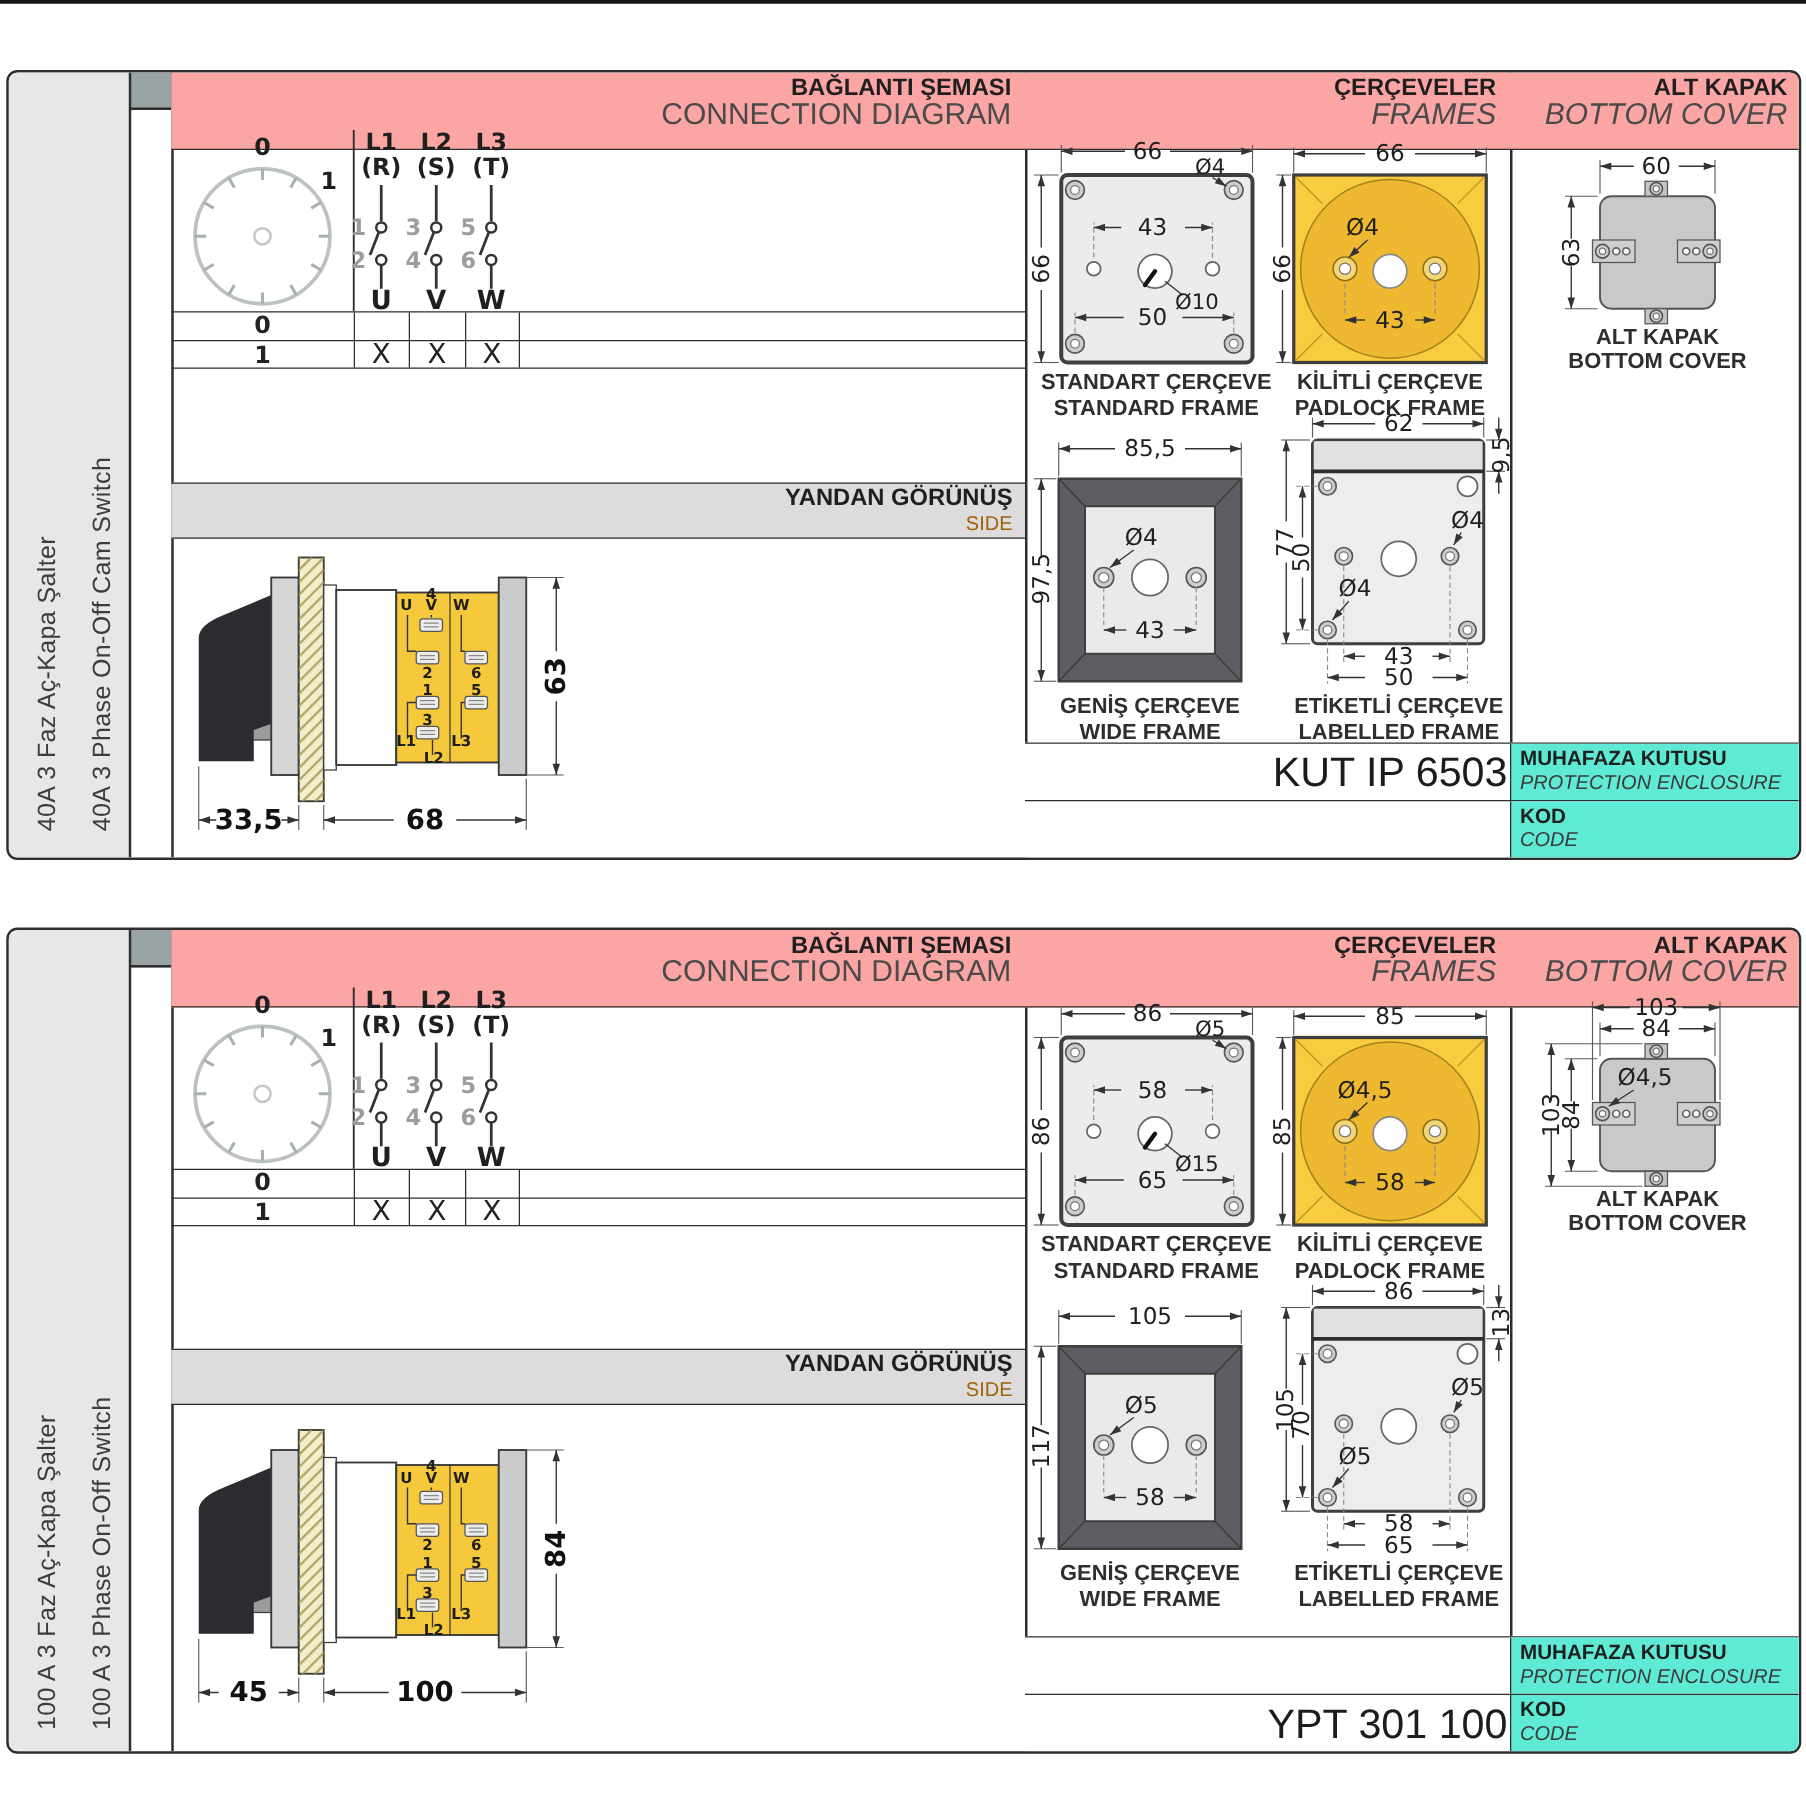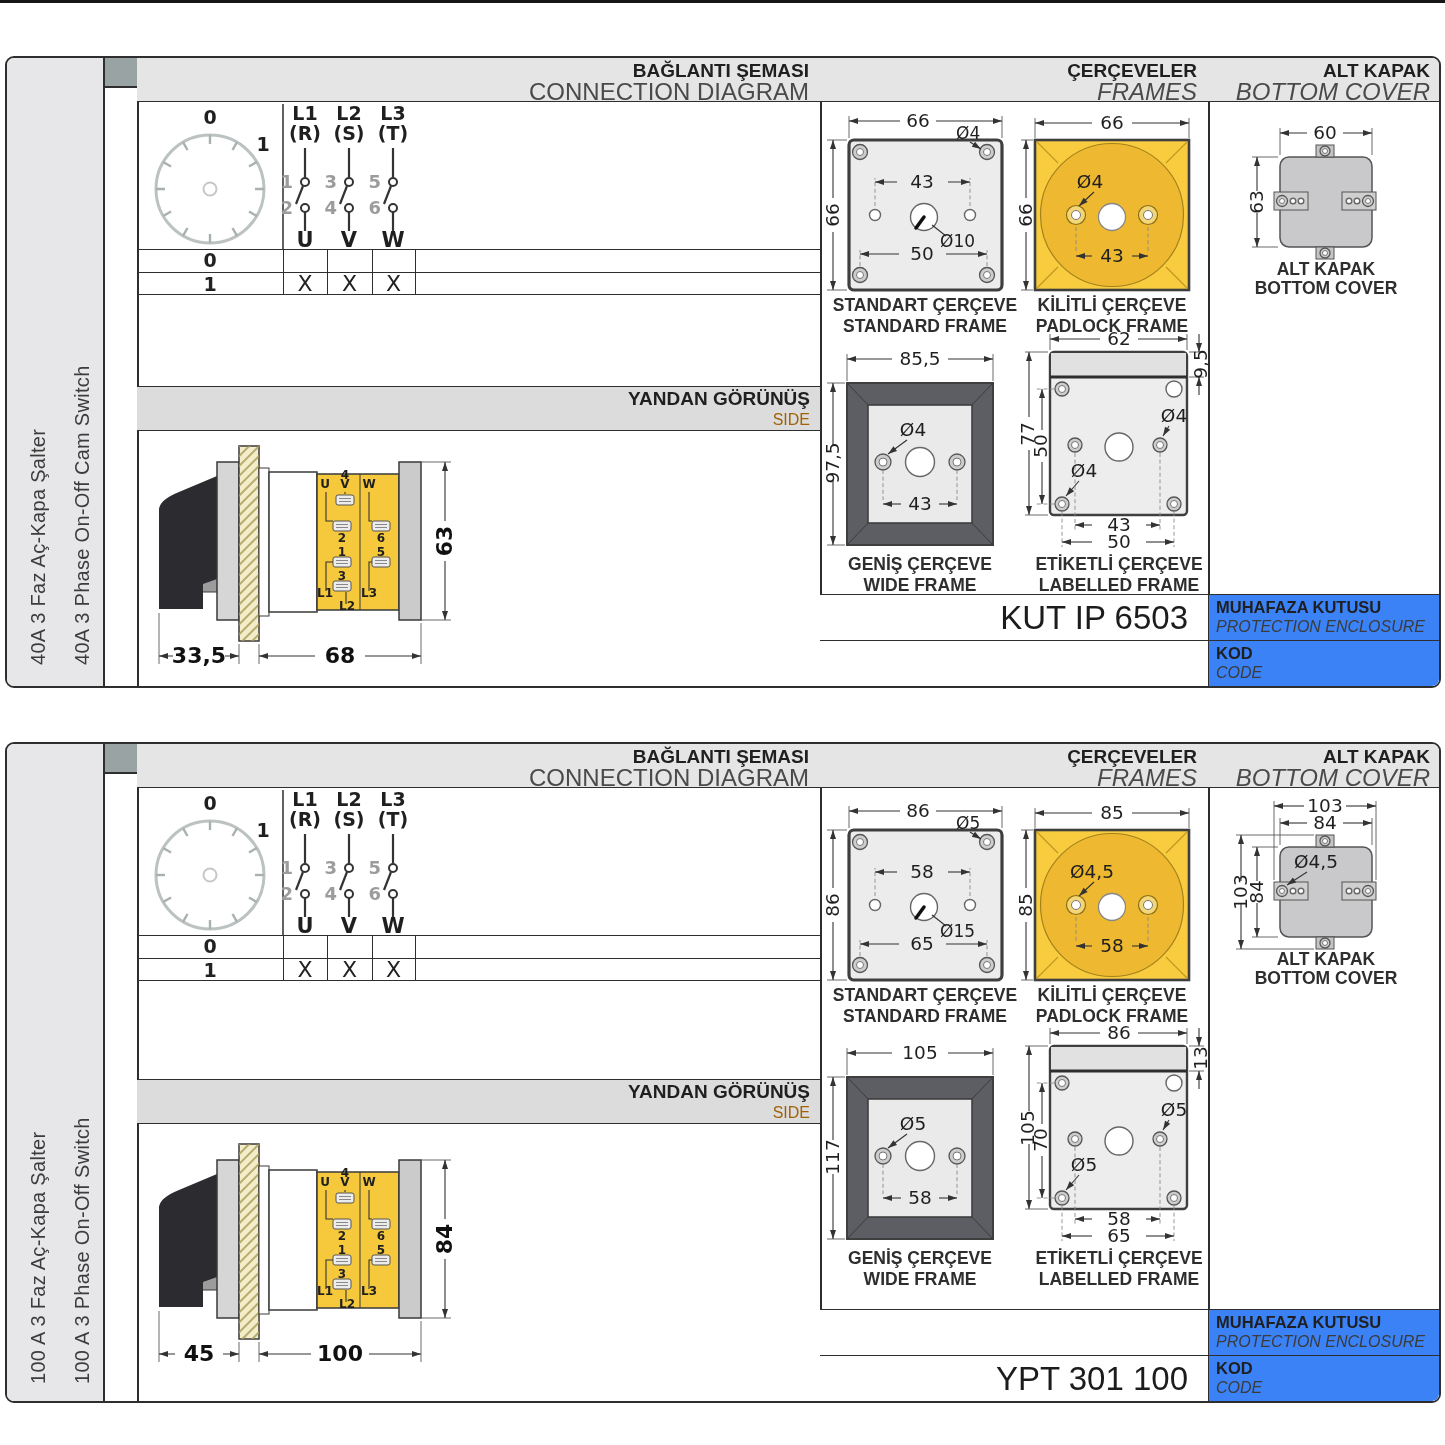--- a/index.html
+++ b/index.html
@@ -5,36 +5,36 @@
 *{margin:0;padding:0;box-sizing:border-box}
 html,body{width:1445px;height:1445px;background:#fff}
 body{position:relative;font-family:"Liberation Sans",sans-serif;overflow:hidden}
 .abs{position:absolute}
 .toprule{position:absolute;left:0;top:0;width:100%;height:3px;background:#161616}
 .card{position:absolute;left:5px;width:1436px;border:2.2px solid #2e2e2e;border-radius:9px;background:#fff;overflow:hidden}
 .strip{position:absolute;left:0;top:0;bottom:0;width:96px;background:#e7e7e9}
 .sq{position:absolute;left:97px;top:0;width:33px;height:30px;background:#9aa3a3;border-bottom:2px solid #2e2e2e}
 .vline{position:absolute;top:0;bottom:0;width:1.6px;background:#2e2e2e}
 .vlabel{position:absolute;transform:rotate(-90deg);transform-origin:0 0;white-space:nowrap;font-size:20px;color:#3c3c3c;letter-spacing:.3px}
-.hdr{position:absolute;left:130px;right:0;top:0;height:44px;background:#e5e5e5;border-bottom:1.6px solid #2e2e2e}
+.hdr{position:absolute;left:130px;right:0;top:0;height:62px;background:#fca5a5;border-bottom:1.6px solid #2e2e2e}
 .hcell{position:absolute;top:0;bottom:0;text-align:right;padding:2px 9px 0 0;line-height:21px}
 .hcell .t1{font-weight:bold;font-size:19px;color:#1f1f1f;display:block}
 .hcell .t2{font-size:24px;color:#4a4a4a;display:block}
 .it{font-style:italic}
 .ctable{position:absolute;border-top:1.6px solid #2e2e2e;border-bottom:1.6px solid #2e2e2e;font-family:"DejaVu Sans",sans-serif}
 .ctable .hl{position:absolute;left:0;right:0;top:21.5px;height:1.4px;background:#2e2e2e}
 .ctable .vl{position:absolute;top:0;bottom:0;width:1.4px;background:#2e2e2e}
 .ctable span{position:absolute;font-weight:bold;font-size:19px;color:#222;text-align:center}
 .xmark{font-size:22px !important;font-weight:normal !important}
 .sbar{position:absolute;background:#dcdcdd;border-top:1.6px solid #2e2e2e;border-bottom:1.6px solid #2e2e2e;text-align:right;padding:1px 10px 0 0;line-height:21px}
 .sbar .t1{font-weight:bold;font-size:19px;color:#1f1f1f;display:block}
 .sbar .t2{font-size:16px;color:#a16207;display:block}
 .coderow{position:absolute;left:813px;right:0;height:46px;border-top:1.7px solid #2e2e2e;background:#fff}
-.codeval{position:absolute;left:0;top:0;width:388px;height:100%;text-align:right;font-size:33px;color:#1c1c1c;line-height:45px;padding-right:20px;white-space:nowrap}
-.codelbl{position:absolute;left:388px;right:0;top:0;bottom:0;background:#3b82f6;border-left:1.7px solid #2e2e2e;padding:2px 0 0 7px}
+.codeval{position:absolute;left:0;top:0;width:388px;height:100%;text-align:right;font-size:33px;color:#1c1c1c;line-height:45px;padding-right:2px;white-space:nowrap}
+.codelbl{position:absolute;left:388px;right:0;top:0;bottom:0;background:#5eead4;border-left:1.7px solid #2e2e2e;padding:2px 0 0 7px}
 .codelbl .t1{display:block;font-weight:bold;font-size:16.5px;color:#1f1f1f;line-height:20px}
 .codelbl .t2{display:block;font-style:italic;font-size:16px;color:#3b3b3b;line-height:20px}
 svg{overflow:visible}
 svg text{font-family:"DejaVu Sans",sans-serif}
 .dt{font-size:18.5px;fill:#1f1f1f;text-anchor:middle}
 .dts{font-size:17px;fill:#1f1f1f;text-anchor:start}
 .cap{font-weight:bold;font-size:17.5px;fill:#2e2e2e;text-anchor:middle;font-family:"Liberation Sans",sans-serif}
 .db{font-weight:bold;font-size:19px;fill:#1f1f1f;text-anchor:middle}
 .db2{font-weight:bold;font-size:21px;fill:#1f1f1f;text-anchor:middle}
 .gn{font-weight:bold;font-size:18px;fill:#9c9c9c;text-anchor:end}

